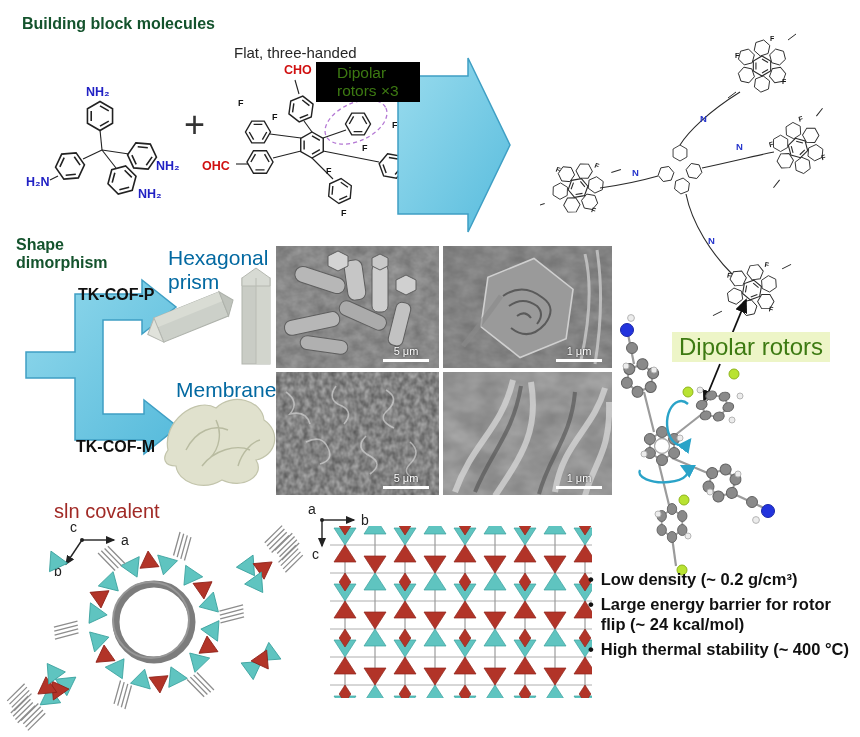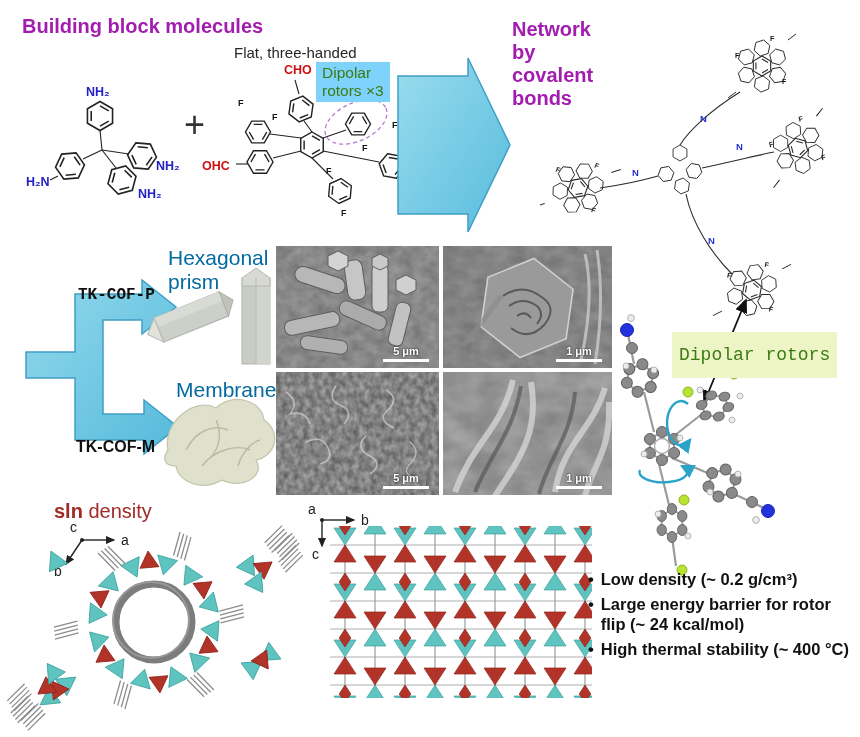--- a/index.html
+++ b/index.html
@@ -1,28 +1,28 @@
 <!DOCTYPE html>
 <html><head>
 <meta charset="utf-8">
 <style>
   html,body{margin:0;padding:0;background:#e8e8e8;}
   #fig{position:relative;width:860px;height:737px;background:#ffffff;overflow:hidden;
        font-family:"Liberation Sans",sans-serif;color:#1a1a1a;}
   .abs{position:absolute;}
-  .h1{font-size:20px;font-weight:bold;color:#a21caf;}
+  .h1{font-size:16px;font-weight:bold;color:#14532d;}
   .cap{font-size:15px;color:#262626;}
   .greencap{font-size:21px;color:#0369a1;line-height:1.15;}
   .plus{font-size:36px;font-weight:300;color:#333;}
-  .tag{background:#7dd3fc;color:#3d7a12;font-size:15.5px;line-height:1.15;padding:2px 6px;}
+  .tag{background:#000000;color:#3d7a12;font-size:15.5px;line-height:1.15;padding:2px 21px;}
   .arrowtxt{font-size:13.5px;color:#16375c;line-height:1.26;}
   .tk{font-size:16px;font-weight:bold;color:#101010;}
   .sln{font-size:20px;color:#a12a26;}
-  .sln b{font-weight:bold;margin-top:15px;}
-  .rotorlbl{background:#edf5c7;color:#3d7a12;font-size:18px;padding:13px 7px;font-family:Liberation Mono, monospace;}
+  .sln b{font-weight:normal;margin-top:15px;}
+  .rotorlbl{background:#edf5c7;color:#3d7a12;font-size:24px;padding:1px 7px;}
   .bullets{width:268px;}
   .bullets .bi{font-size:16.5px;font-weight:bold;color:#111;line-height:1.18;margin-bottom:6px;display:flex;}
   .bullets .bg{margin-right:7px;}
   .semwrap{background:#fff;}
   .sempanel{position:absolute;overflow:hidden;}
   .sempanel svg{position:absolute;left:0;top:0;width:100%;height:100%;}
   .sbar{position:absolute;right:10px;bottom:6px;color:#fff;font-size:11px;text-align:center;
         text-shadow:0 0 2px #000;}
   .sbar .bar{height:3px;background:#fff;width:46px;margin:2px auto 0;}
   svg text{stroke:none;font-family:"Liberation Sans",sans-serif;}
@@ -141,21 +141,20 @@
   <svg class="abs" style="left:396px;top:56px;" width="118" height="180" viewBox="0 0 118 180">
     <defs>
       <linearGradient id="agrad" x1="0" y1="0" x2="1" y2="1">
         <stop offset="0" stop-color="#9adcee"></stop>
           <stop offset="1" stop-color="#58bcdd"></stop>
       </linearGradient>
     </defs>
     <path d="M2,20 H72 V2 L114,89 L72,176 V158 H2 Z" fill="url(#agrad)" stroke="#3f9fc4" stroke-width="1.5"></path>
   </svg>
 
-  <div class="abs h1" style="left:512px;top:18px;width:106px;line-height:1.15;">Network by covalent bonds</div>
 
   <svg class="abs" style="left:540px;top:0px;" width="320" height="362" viewBox="0 0 320 362">
     <g fill="none" stroke="#2b2b2b" stroke-width="1.1">
       <use href="#cluster" transform="translate(222,66)"></use>
       <use href="#cluster" transform="translate(38,188) rotate(20)"></use>
       <use href="#cluster" transform="translate(258,148) rotate(-15)"></use>
       <use href="#cluster" transform="translate(212,290) rotate(10)"></use>
       <use href="#hexp" transform="translate(140,153) scale(0.8)"></use>
       <use href="#hexp" transform="translate(126,174) scale(0.8) rotate(20)"></use>
       <use href="#hexp" transform="translate(154,171) scale(0.8) rotate(-20)"></use>
@@ -164,31 +163,32 @@
       <path d="M118,176 C104,180 88,184 60,188"></path>
       <path d="M162,168 C190,162 214,156 234,152"></path>
       <path d="M146,194 C152,224 172,254 192,274"></path>
     </g>
     <text class="atomN" x="160" y="122">N</text>
     <text class="atomN" x="92" y="176">N</text>
     <text class="atomN" x="196" y="150">N</text>
     <text class="atomN" x="168" y="244">N</text>
   </svg>
 
+  <div class="abs h1" style="left:16px;top:236px;width:120px;line-height:1.15;">Shape dimorphism</div>
 
   <svg class="abs" style="left:24px;top:252px;" width="200" height="230" viewBox="0 0 200 230">
     <defs>
       <linearGradient id="bgrad" x1="0" y1="0" x2="1" y2="1">
         <stop offset="0" stop-color="#93d9ec"></stop>
           <stop offset="1" stop-color="#55badb"></stop>
       </linearGradient>
     </defs>
     <path d="M2,100 H51 V42 H118 V28 L152,55 L118,82 V68 H79 V162 H120 V148 L154,175 L120,202 V188 H51 V126 H2 Z" fill="url(#bgrad)" stroke="#3f9fc4" stroke-width="1.5"></path>
   </svg>
-  <div class="abs tk" style="left:78px;top:286px;z-index:3;font-family:Liberation Mono, monospace;">TK-COF-P</div>
+  <div class="abs tk" style="left:78px;top:286px;z-index:3;">TK-COF-P</div>
   <div class="abs tk" style="left:76px;top:438px;z-index:3;text-align:right;">TK-COF-M</div>
 
   <div class="abs greencap" style="left:168px;top:246px;width:92px;z-index:3;">Hexagonal prism</div>
 
   <svg class="abs" style="left:146px;top:256px;" width="136" height="122" viewBox="0 0 136 122">
     <g transform="translate(96,8)">
       <rect x="0" y="14" width="28" height="86" fill="#c9ccc5" stroke="#b2b5ae"></rect>
       <rect x="14" y="14" width="14" height="86" fill="#d2d5cd"></rect>
       <polygon points="0,14 14,4 28,14 28,22 0,22" fill="#d7dad3" stroke="#b6b9b1"></polygon>
       <line x1="14" y1="14" x2="14" y2="100" stroke="#b9bcb4"></line>
@@ -201,21 +201,21 @@
     </g>
   </svg>
 
   <div class="abs greencap" style="left:176px;top:378px;z-index:3;text-align:center;">Membrane</div>
 
   <svg class="abs" style="left:156px;top:390px;" width="130" height="105" viewBox="0 0 130 105">
     <path d="M12,60 C6,32 40,6 60,18 C76,2 106,10 108,30 C126,42 120,66 100,70 C110,86 86,100 66,90 C46,102 22,92 20,76 C8,76 6,68 12,60 Z" fill="#e0e1cd" stroke="#c2c4ab" stroke-width="1.2"></path>
     <path d="M30,60 C40,40 58,34 72,40 M46,76 C58,60 80,54 94,60 M60,30 C66,42 64,58 54,68 M82,76 C86,62 96,52 104,50" fill="none" stroke="#b8bba0" stroke-width="1.4"></path>
   </svg>
 
-  <div class="abs semwrap" style="left:276px;top:246px;width:336px;height:196px;font-weight:bold;">
+  <div class="abs semwrap" style="left:276px;top:246px;width:336px;height:196px;">
 
     <div class="sempanel" style="left:0;top:0;width:163px;height:122px;">
       <svg viewBox="0 0 163 122" preserveAspectRatio="none">
         <filter id="fTL">
             <feTurbulence type="fractalNoise" baseFrequency="0.08 0.1" numOctaves="3" seed="4"></feTurbulence>
           <feColorMatrix type="matrix" values="0 0 0 0 0.82  0 0 0 0 0.82  0 0 0 0 0.82  0 0 0 0.9 0"></feColorMatrix>
           </filter>
         <rect width="163" height="122" fill="#6f6f6f"></rect>
         <rect width="163" height="122" filter="url(#fTL)" opacity="0.45"></rect>
         <g fill="#b7b7b7" stroke="#5e5e5e" stroke-width="1">
@@ -366,21 +366,21 @@
         <path d="M0,0 L6,3 L0,6 Z" fill="#2aa3c8"></path>
       </marker>
     </defs>
     <g fill="none" stroke="#2aa3c8" stroke-width="2.4">
       <path d="M106,126 A14,22 0 1 0 108,162" marker-end="url(#cyArr)"></path>
       <path d="M58,192 A24,10 0 1 0 100,188" marker-end="url(#cyArr)"></path>
     </g>
   </svg>
 
   <div class="abs sln" style="left:54px;top:500px;">
-    <b>sln</b><span> density</span>
+    <b>sln</b><span> covalent</span>
   </div>
 
   <svg class="abs" style="left:50px;top:516px;" width="85" height="64" viewBox="0 0 85 64">
     <defs>
       <marker id="mAxL" markerWidth="8" markerHeight="8" refX="6" refY="3" orient="auto">
         <path d="M0,0 L7,3 L0,6 Z" fill="#222"></path>
       </marker>
     </defs>
     <circle cx="32" cy="24" r="2" fill="#222"></circle>
     <line x1="32" y1="24" x2="64" y2="24" stroke="#222" stroke-width="1.4" marker-end="url(#mAxL)"></line>

